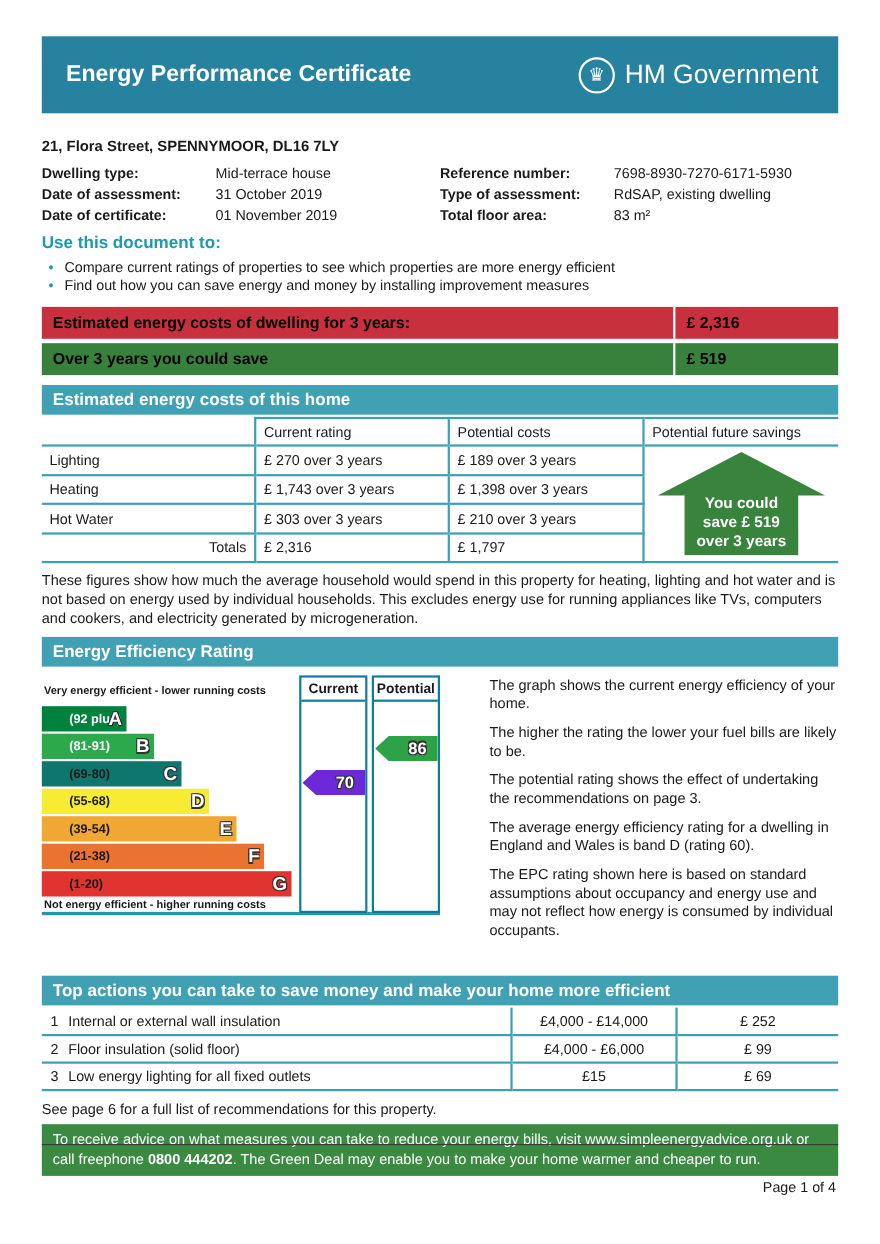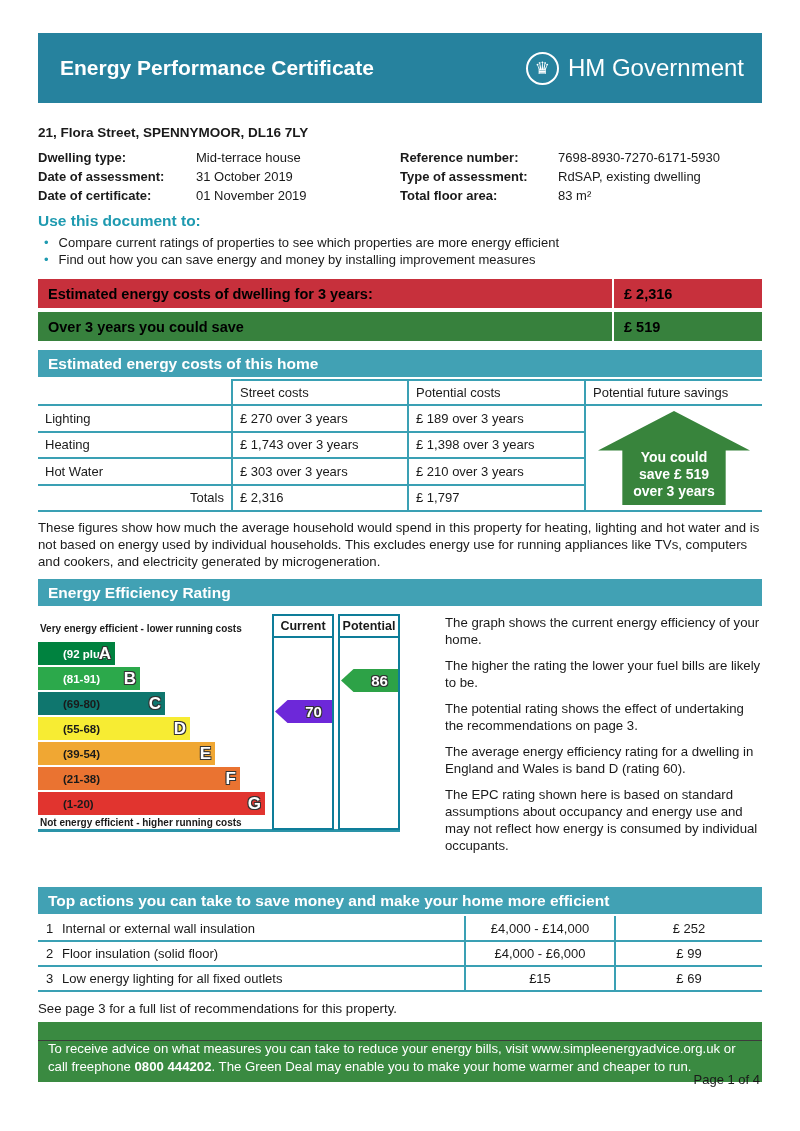--- a/index.html
+++ b/index.html
@@ -76,21 +76,21 @@
   .actions-banner { margin-top:24px; }
   table.actions { border-collapse:collapse; width:724px; font-size:13px; table-layout:fixed; margin-top:2px; }
   table.actions th, table.actions td { padding:3px 8px; height:25px; font-weight:normal; }
   table.actions th { height:42px; }
   .cc { text-align:center; }
   .cl { text-align:left; }
   .measure-num { display:inline-block; width:16px; }
   .see-note { margin-top:9px; font-size:13.2px; }
 
   
-  .advice-box { margin-top:6px; background:#3a8a41; color:#fff; font-size:13.2px; line-height:17.5px; padding:18px 10px 7px 10px; }
+  .advice-box { margin-top:6px; background:#3a8a41; color:#fff; font-size:13.2px; line-height:17.5px; padding:5px 10px 7px 10px; }
 
   
   .footer-rule { position:absolute; left:38px; width:724px; top:1040px; border-top:1px solid #3c3c3c; }
   .page-num { position:absolute; right:40px; top:1072px; font-size:13px; }
 </style>
 </head>
 <body>
 
 <div class="page">
   <div class="content">
@@ -162,21 +162,21 @@
     <table class="costs">
       <colgroup>
           <col style="width:194px">
           <col style="width:176px">
           <col style="width:177px">
           <col style="width:177px">
         </colgroup>
       <tbody>
           <tr>
         <th class="bb"></th>
-        <th class="b bt bb bl">Street costs</th>
+        <th class="b bt bb bl">Current rating</th>
         <th class="b bt bb bl">Potential costs</th>
         <th class="b bt bb bl">Potential future savings</th>
       </tr>
       <tr>
         <td class="b bb">Lighting</td>
         <td class="bb bl">£ 270 over 3 years</td>
         <td class="bb bl">£ 189 over 3 years</td>
         <td class="bl bb arrow-cell" rowspan="4">
           <div class="save-arrow" style="background: rgb(56, 132, 60);">
             <div>You could</div>
@@ -286,21 +286,21 @@
         <td class="bb bl cc">£ 99</td>
       </tr>
       <tr>
         <td class="bb cl"><span class="measure-num">3</span><span>Low energy lighting for all fixed outlets</span></td>
         <td class="bb bl cc">£15</td>
         <td class="bb bl cc">£ 69</td>
       </tr>
     </tbody>
       </table>
 
-    <div class="see-note">See page 3 for a full list of recommendations for this property.</div>
+    <div class="see-note">See page 6 for a full list of recommendations for this property.</div>
 
     <div class="advice-box" style="background: rgb(58, 138, 65);">
       <span>To receive advice on what measures you can take to reduce your energy bills, visit www.simpleenergyadvice.org.uk or call freephone </span><span class="b">0800 444202</span><span>. The Green Deal may enable you to make your home warmer and cheaper to run.</span>
     </div>
 
   </div>
 
   <div class="footer-rule"></div>
   <div class="page-num">Page 1 of 4</div>
 </div>

